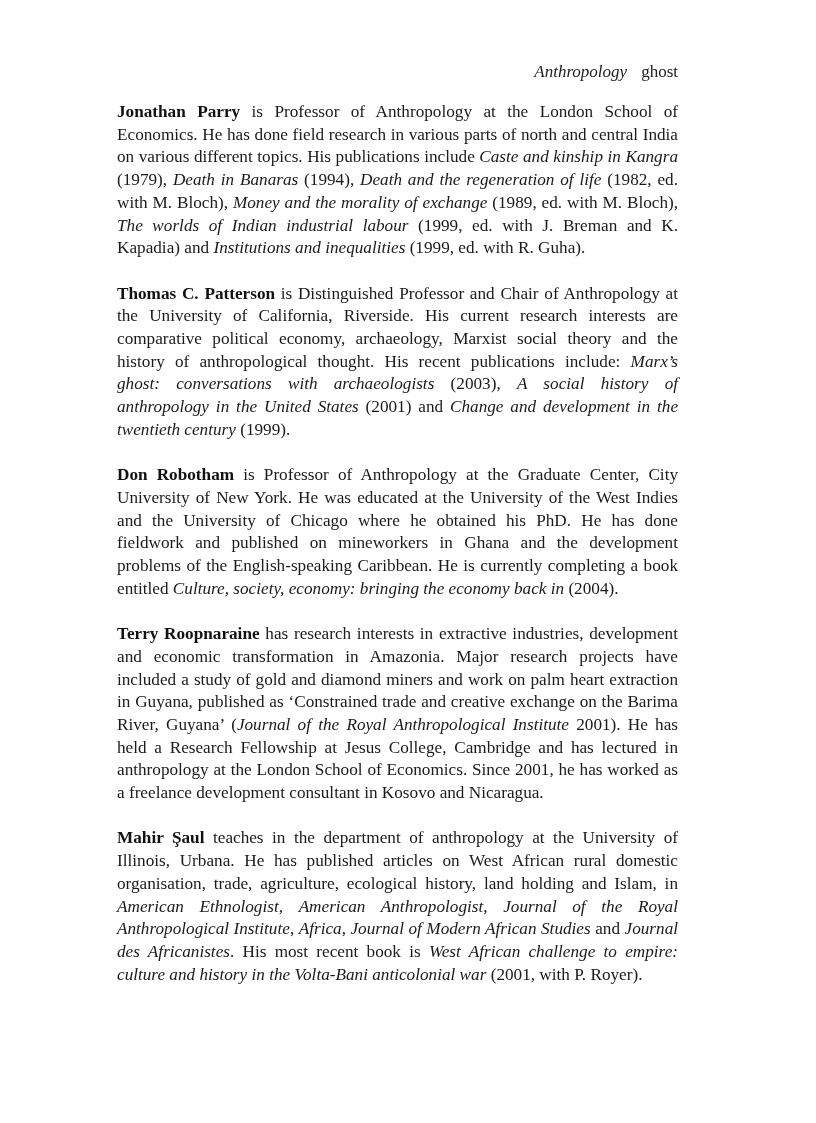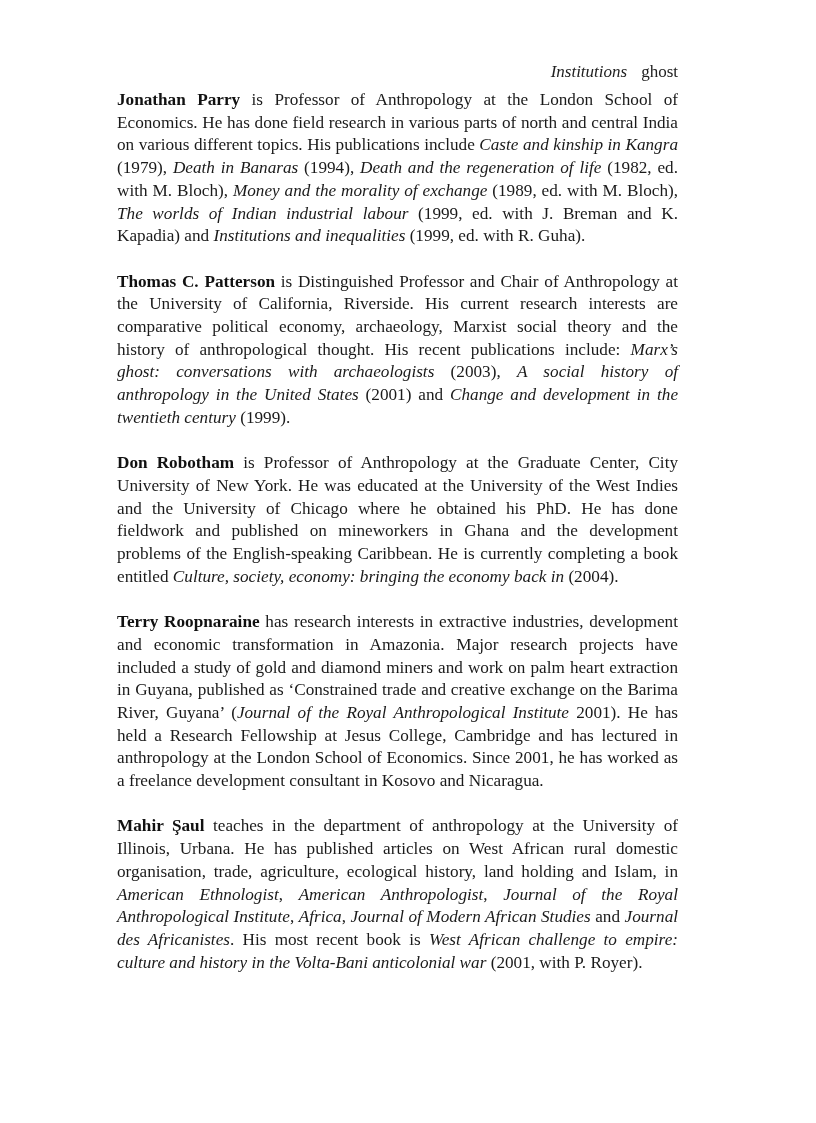--- a/index.html
+++ b/index.html
@@ -24,21 +24,21 @@
       font-size: 17px;
       line-height: 22px;
       color: #222;
     }
     .running-head .section {
       font-style: italic;
       margin-right: 14px;
     }
     .content {
       position: absolute;
-      top: 89px;
+      top: 101px;
       left: 117px;
       width: 561px;
     }
     .entry {
       font-size: 17.2px;
       line-height: 22.7px;
       text-align: justify;
       margin: 0 0 22.7px 0;
       hyphens: manual;
     }
@@ -47,21 +47,21 @@
       color: #111;
     }
     .entry i {
       font-style: italic;
     }
   </style>
 </head>
 <body>
 
 <div class="running-head">
-  <span class="section">Institutions</span><span class="page-number">ghost</span>
+  <span class="section">Anthropology</span><span class="page-number">ghost</span>
 </div>
 
 <div class="content">
   <p class="entry">
     <span class="name">Jonathan Parry</span><span class="bio"><span> is Professor of Anthropology at the London School of Economics. He has done field research in various parts of north and central India on various different topics. His publications include </span><i>Caste and kinship in Kangra</i><span> (1979), </span><i>Death in Banaras</i><span> (1994), </span><i>Death and the regeneration of life</i><span> (1982, ed. with M. Bloch), </span><i>Money and the morality of exchange</i><span> (1989, ed. with M. Bloch), </span><i>The worlds of Indian industrial labour</i><span> (1999, ed. with J. Breman and K. Kapadia) and </span><i>Institutions and inequalities</i><span> (1999, ed. with R. Guha).</span></span>
   </p>
   <p class="entry">
     <span class="name">Thomas C. Patterson</span><span class="bio"><span> is Distinguished Professor and Chair of Anthropology at the University of California, Riverside. His current research interests are comparative political economy, archaeology, Marxist social theory and the history of anthropological thought. His recent publications include: </span><i>Marx’s ghost: conversations with archaeologists</i><span> (2003), </span><i>A social history of anthropology in the United States</i><span> (2001) and </span><i>Change and development in the twentieth century</i><span> (1999).</span></span>
   </p>
   <p class="entry">

